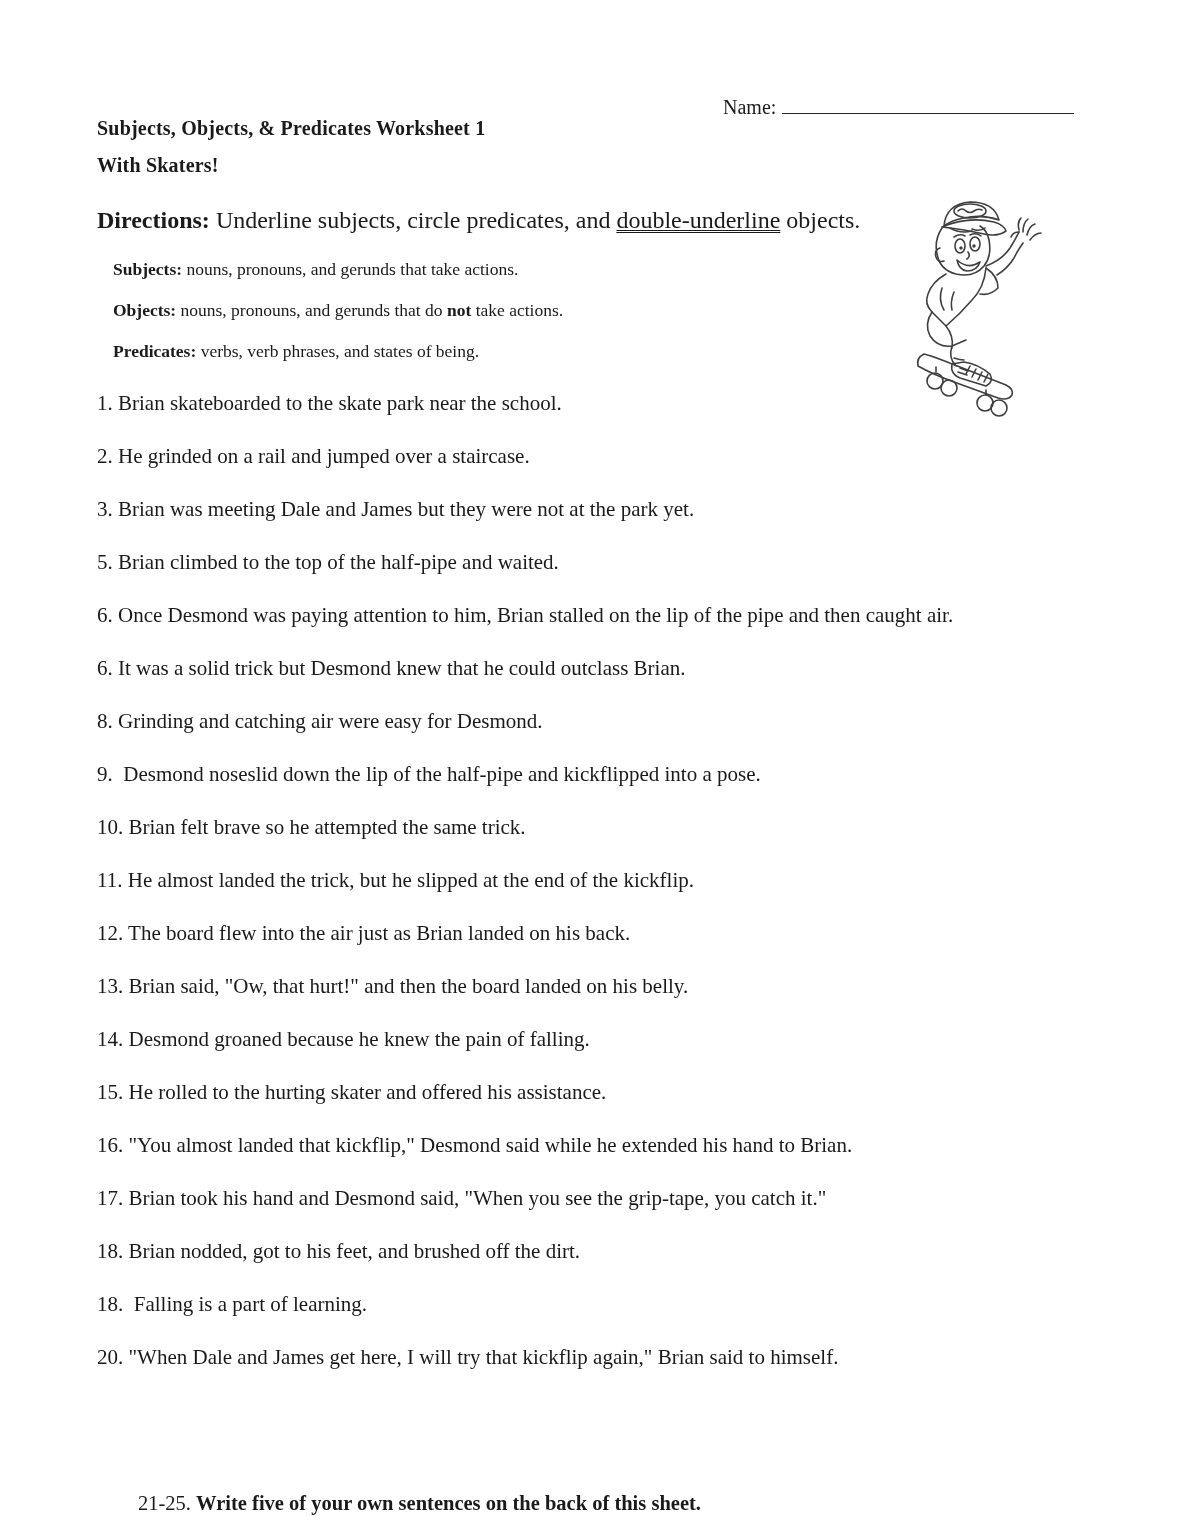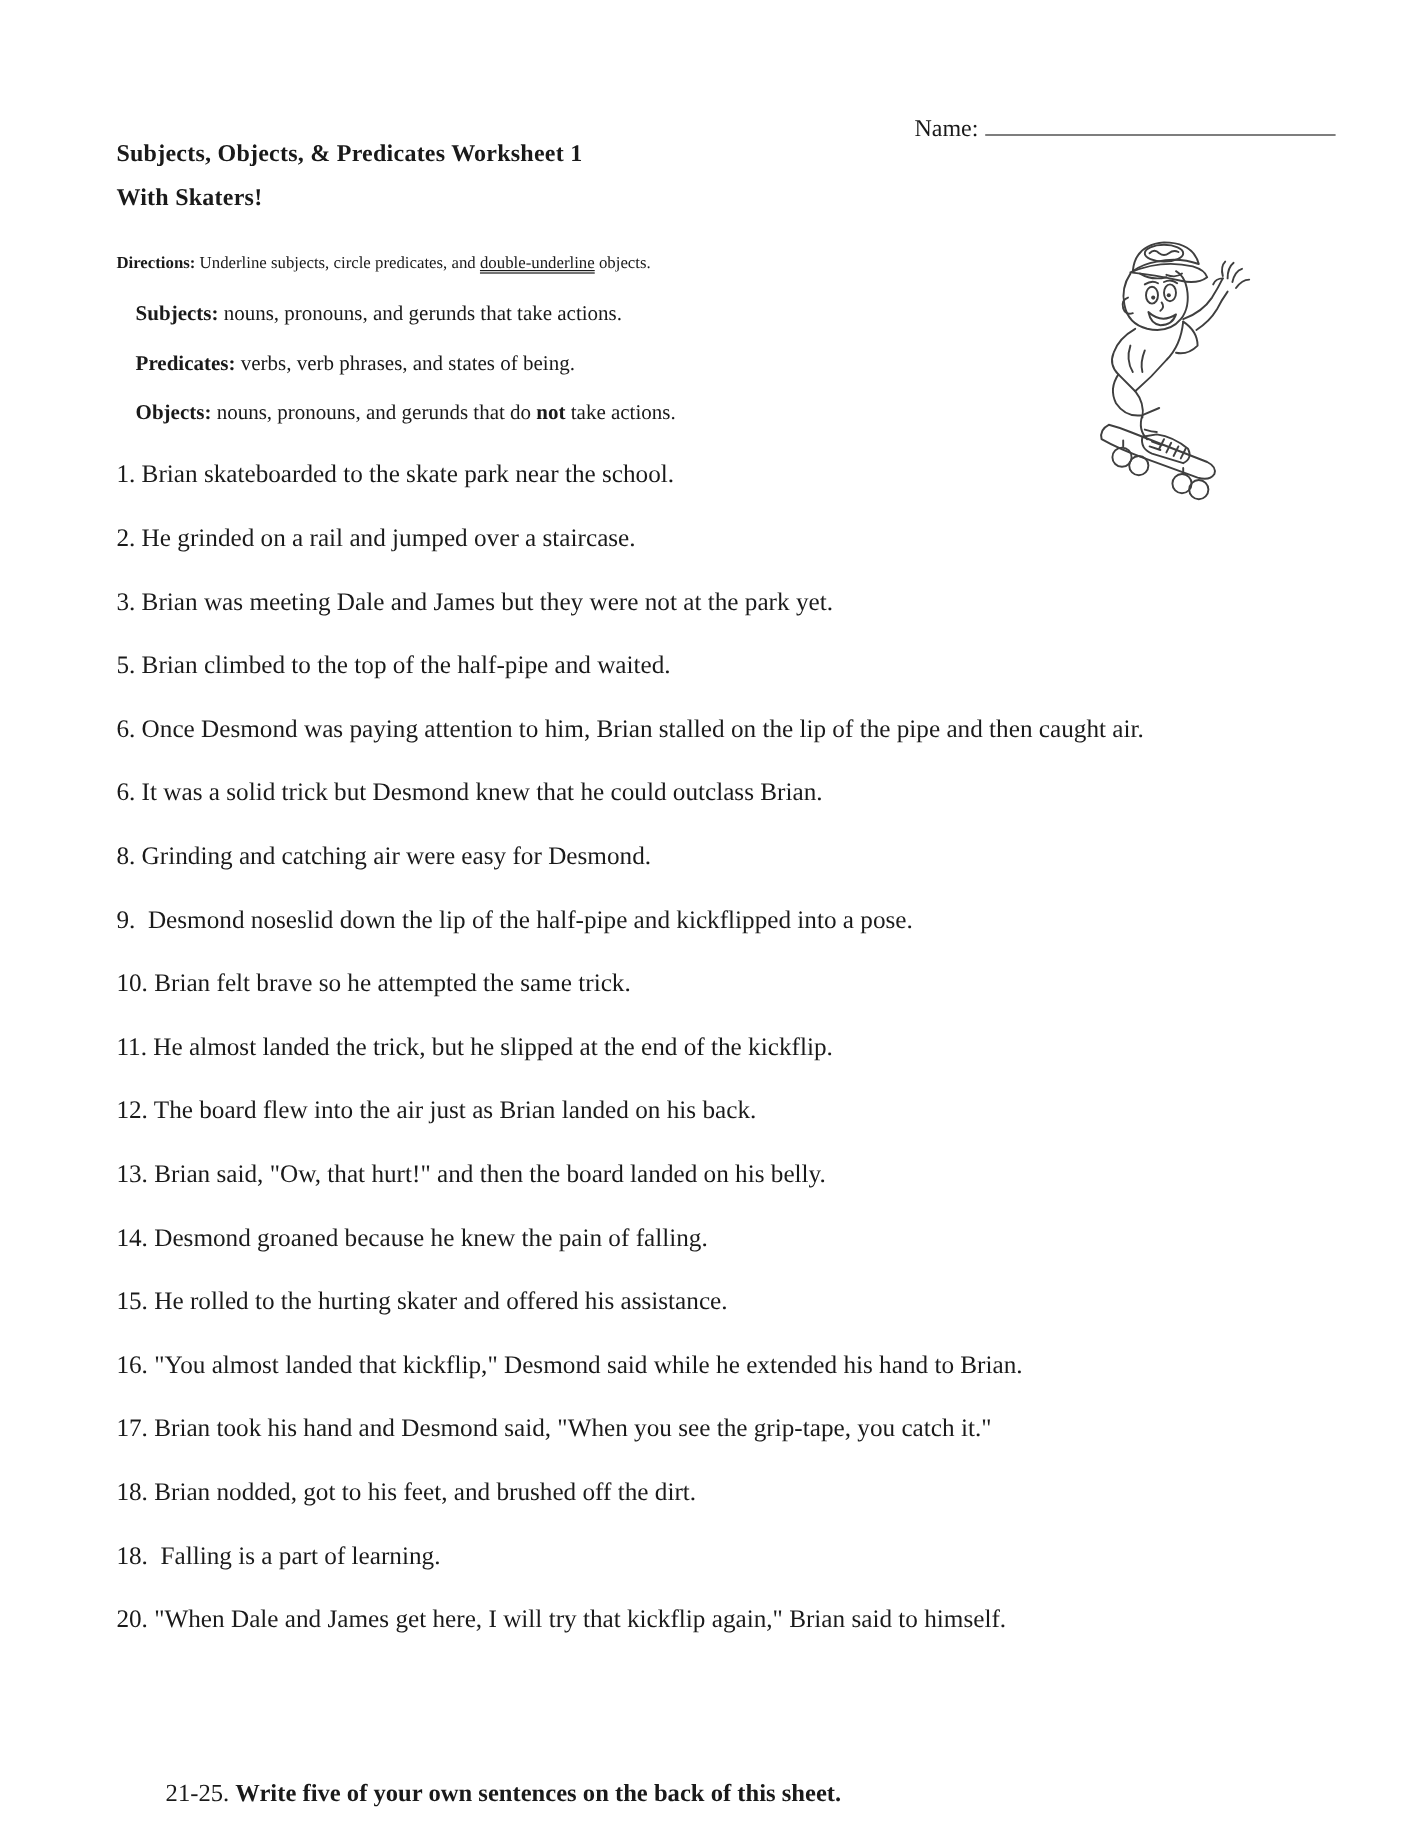--- a/index.html
+++ b/index.html
@@ -13,21 +13,21 @@
     color: #1a1a1a;
     overflow: hidden;
   }
   .content {
     padding: 110px 97px 0 97px;
   }
   
   .name-row {
     position: absolute;
     top: 96px;
-    left: 762px;
+    left: 723px;
     width: 356px;
     font-size: 20px;
     white-space: nowrap;
   }
   .name-line {
     display: inline-block;
     width: 292px;
     height: 16px;
     border-bottom: 1.6px solid #2a2a2a;
     vertical-align: baseline;
@@ -37,21 +37,21 @@
   .title {
     margin: 0;
     font-size: 20px;
     font-weight: bold;
     line-height: 37px;
     letter-spacing: 0.2px;
   }
   
   .directions {
     margin-top: 23px;
-    font-size: 14px;
+    font-size: 24px;
     line-height: 26px;
   }
   .dbl-underline {
     text-decoration: underline;
     text-decoration-style: double;
     text-decoration-thickness: 1px;
     text-underline-offset: 2px;
   }
   
   .defs {
@@ -169,28 +169,28 @@
       <span class="dbl-underline">double-underline</span>
       <span>objects.</span>
     </p>
 
     <div class="defs">
       <p>
         <b>Subjects:</b>
         <span>nouns, pronouns, and gerunds that take actions.</span>
       </p>
       <p>
-        <b>Predicates:</b>
-        <span>verbs, verb phrases, and states of being.</span>
-      </p>
-      <p>
         <b>Objects:</b>
         <span>nouns, pronouns, and gerunds that do</span>
         <b>not</b>
         <span>take actions.</span>
+      </p>
+      <p>
+        <b>Predicates:</b>
+        <span>verbs, verb phrases, and states of being.</span>
       </p>
     </div>
 
     <div class="sentences">
       <p class="sentence">1. Brian skateboarded to the skate park near the school.</p>
       <p class="sentence">2. He grinded on a rail and jumped over a staircase.</p>
       <p class="sentence">3. Brian was meeting Dale and James but they were not at the park yet.</p>
       <p class="sentence">5. Brian climbed to the top of the half-pipe and waited.</p>
       <p class="sentence">6. Once Desmond was paying attention to him, Brian stalled on the lip of the pipe and then caught air.</p>
       <p class="sentence">6. It was a solid trick but Desmond knew that he could outclass Brian.</p>

